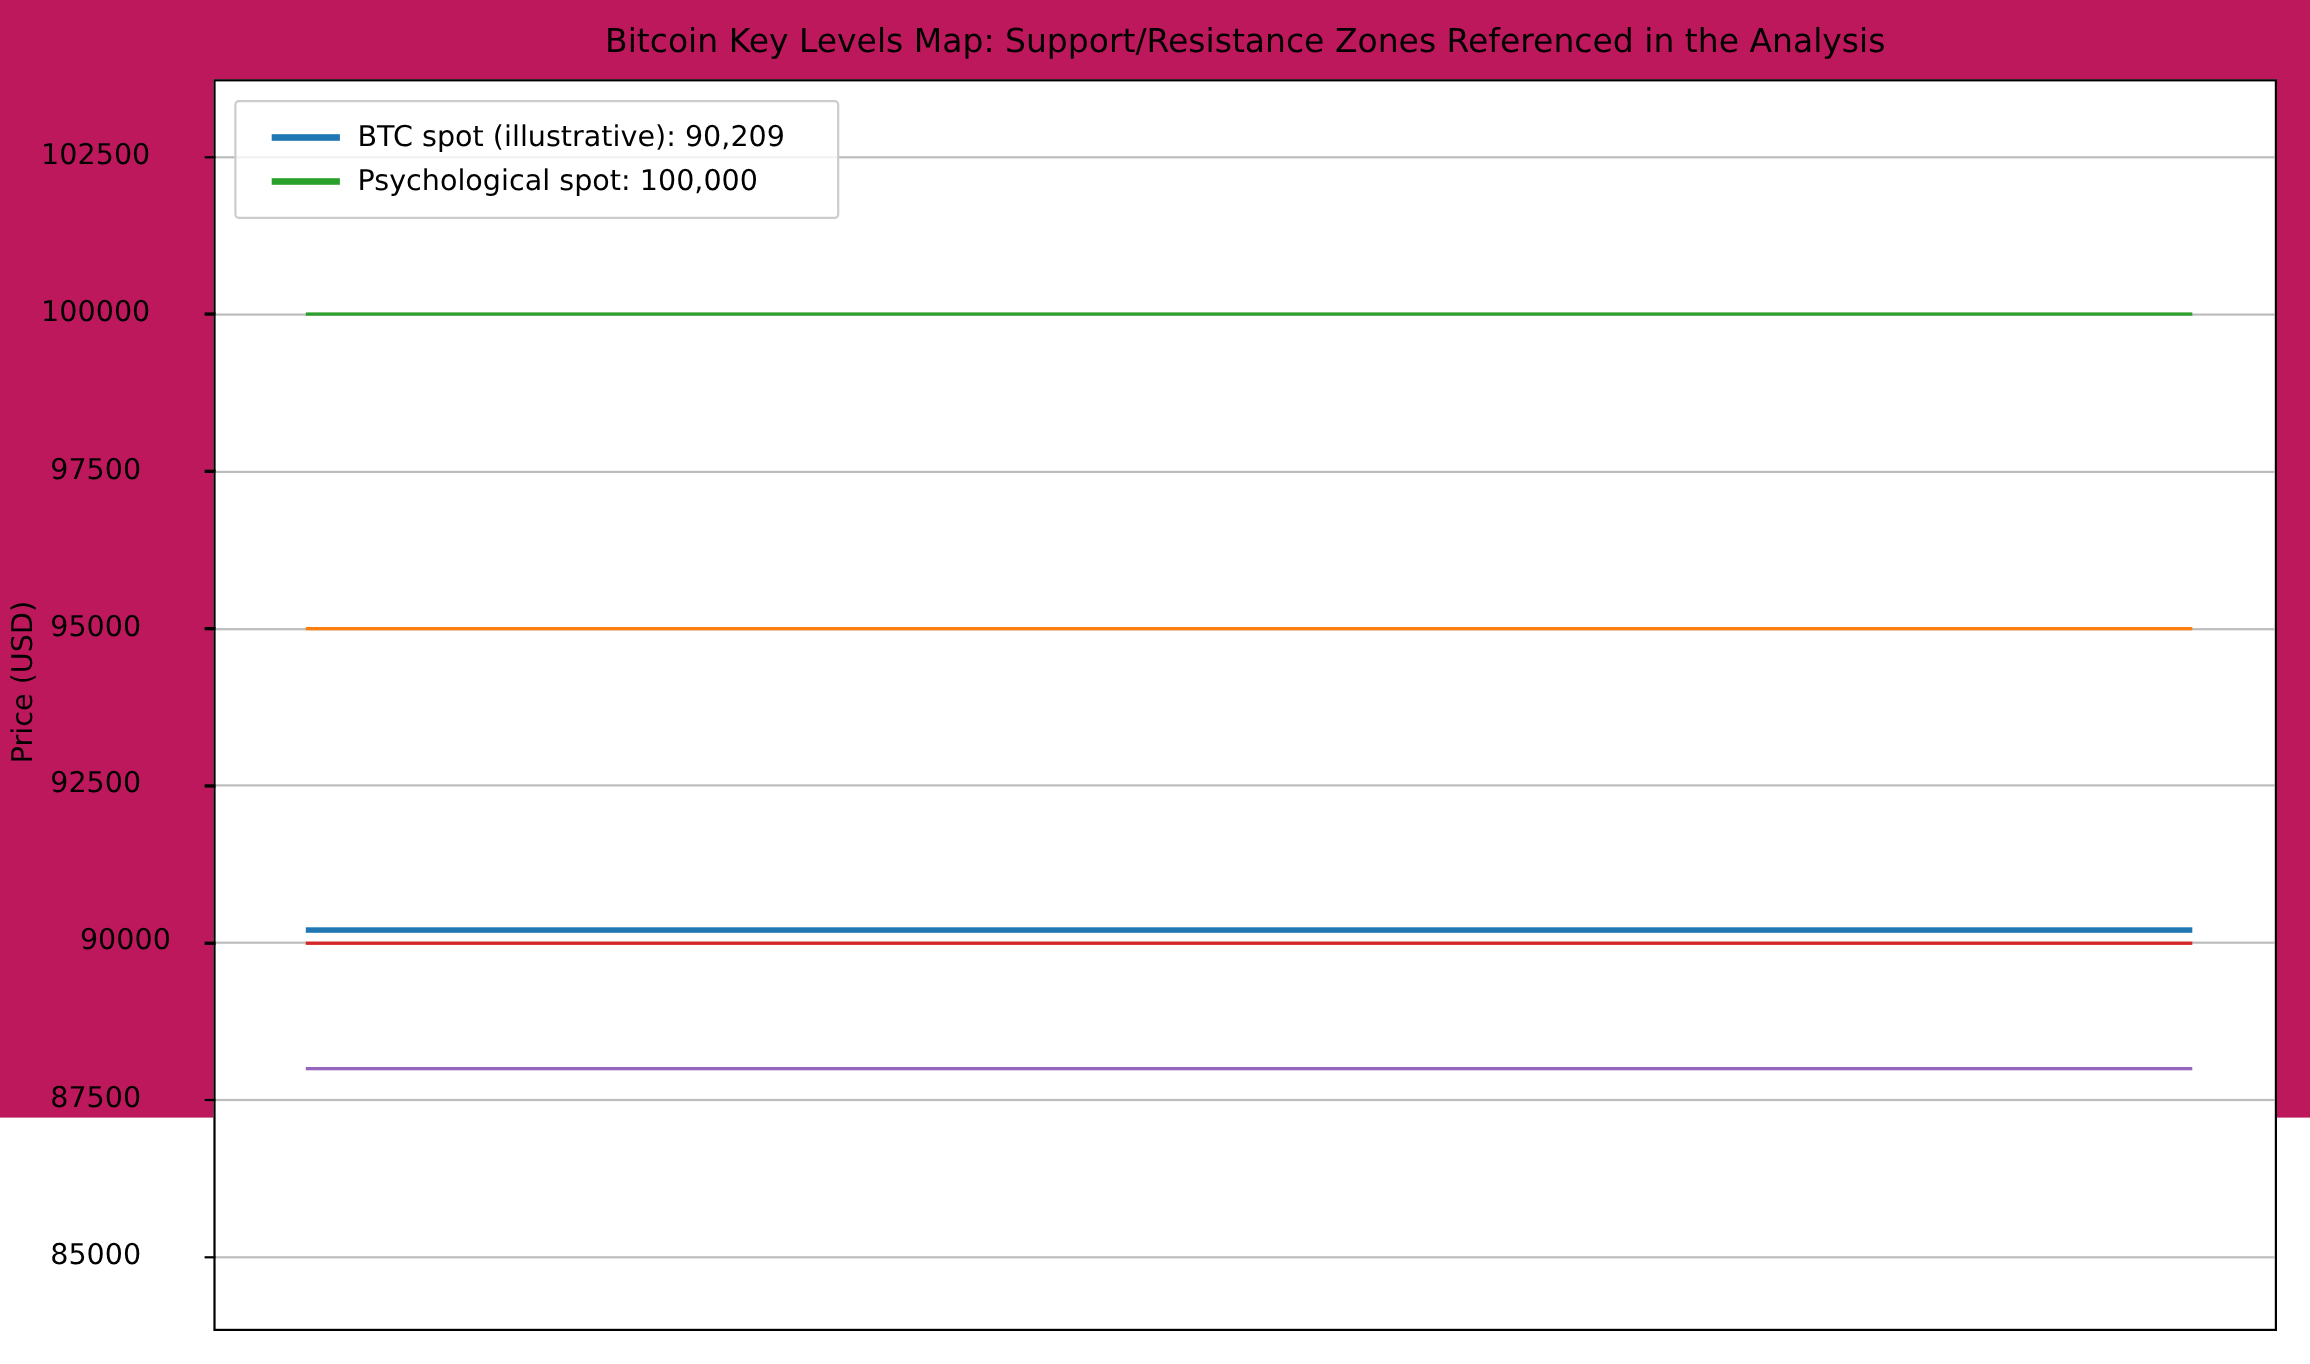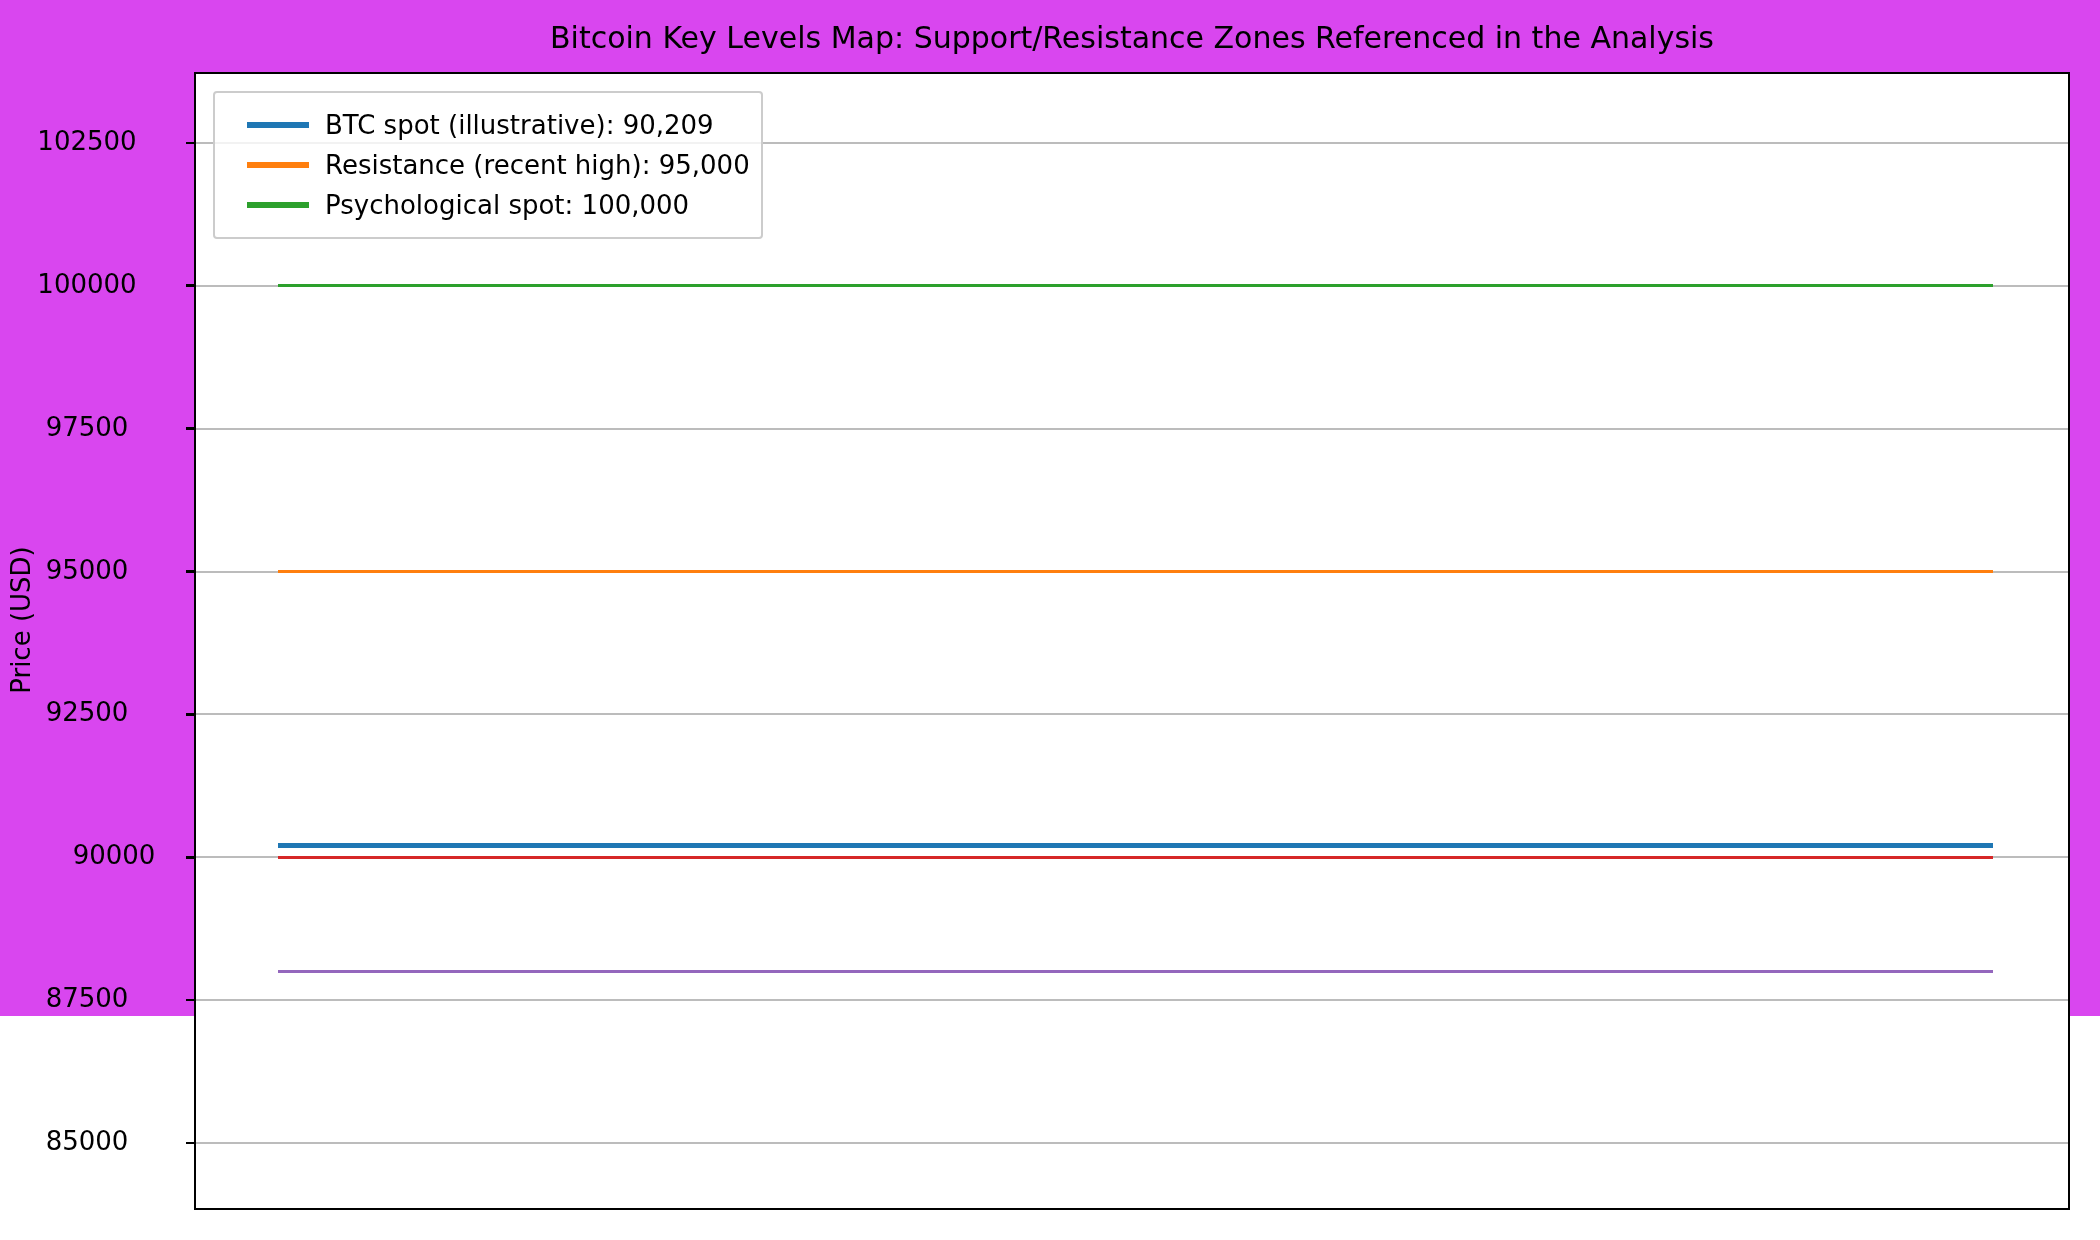--- a/index.html
+++ b/index.html
@@ -14,21 +14,21 @@
     overflow: hidden;
     position: relative;
   }
 
   #figure {
     position: absolute;
     left: 0;
     top: 0;
     width: 2100px;
     height: 1016px;
-    background: #d946ef;
+    background: #be185d;
   }
 
   
   #chart-title {
     position: absolute;
     left: 194px;
     top: 20px;
     width: 1876px;
     text-align: center;
     font-size: 30px;
@@ -201,26 +201,20 @@
 
     <div id="legend">
         <div class="legend-row">
           <span class="legend-swatch-wrap">
             <span class="legend-swatch" style="background: rgb(31, 119, 180); height: 6px;"></span>
           </span>
           <span class="legend-text">BTC spot (illustrative): 90,209</span>
         </div>
         <div class="legend-row">
           <span class="legend-swatch-wrap">
-            <span class="legend-swatch" style="background: rgb(255, 127, 14); height: 6px;"></span>
-          </span>
-          <span class="legend-text">Resistance (recent high): 95,000</span>
-        </div>
-        <div class="legend-row">
-          <span class="legend-swatch-wrap">
             <span class="legend-swatch" style="background: rgb(44, 160, 44); height: 6px;"></span>
           </span>
           <span class="legend-text">Psychological spot: 100,000</span>
         </div>
       </div>
   </div>
 
 </div>
 
 </body></html>

